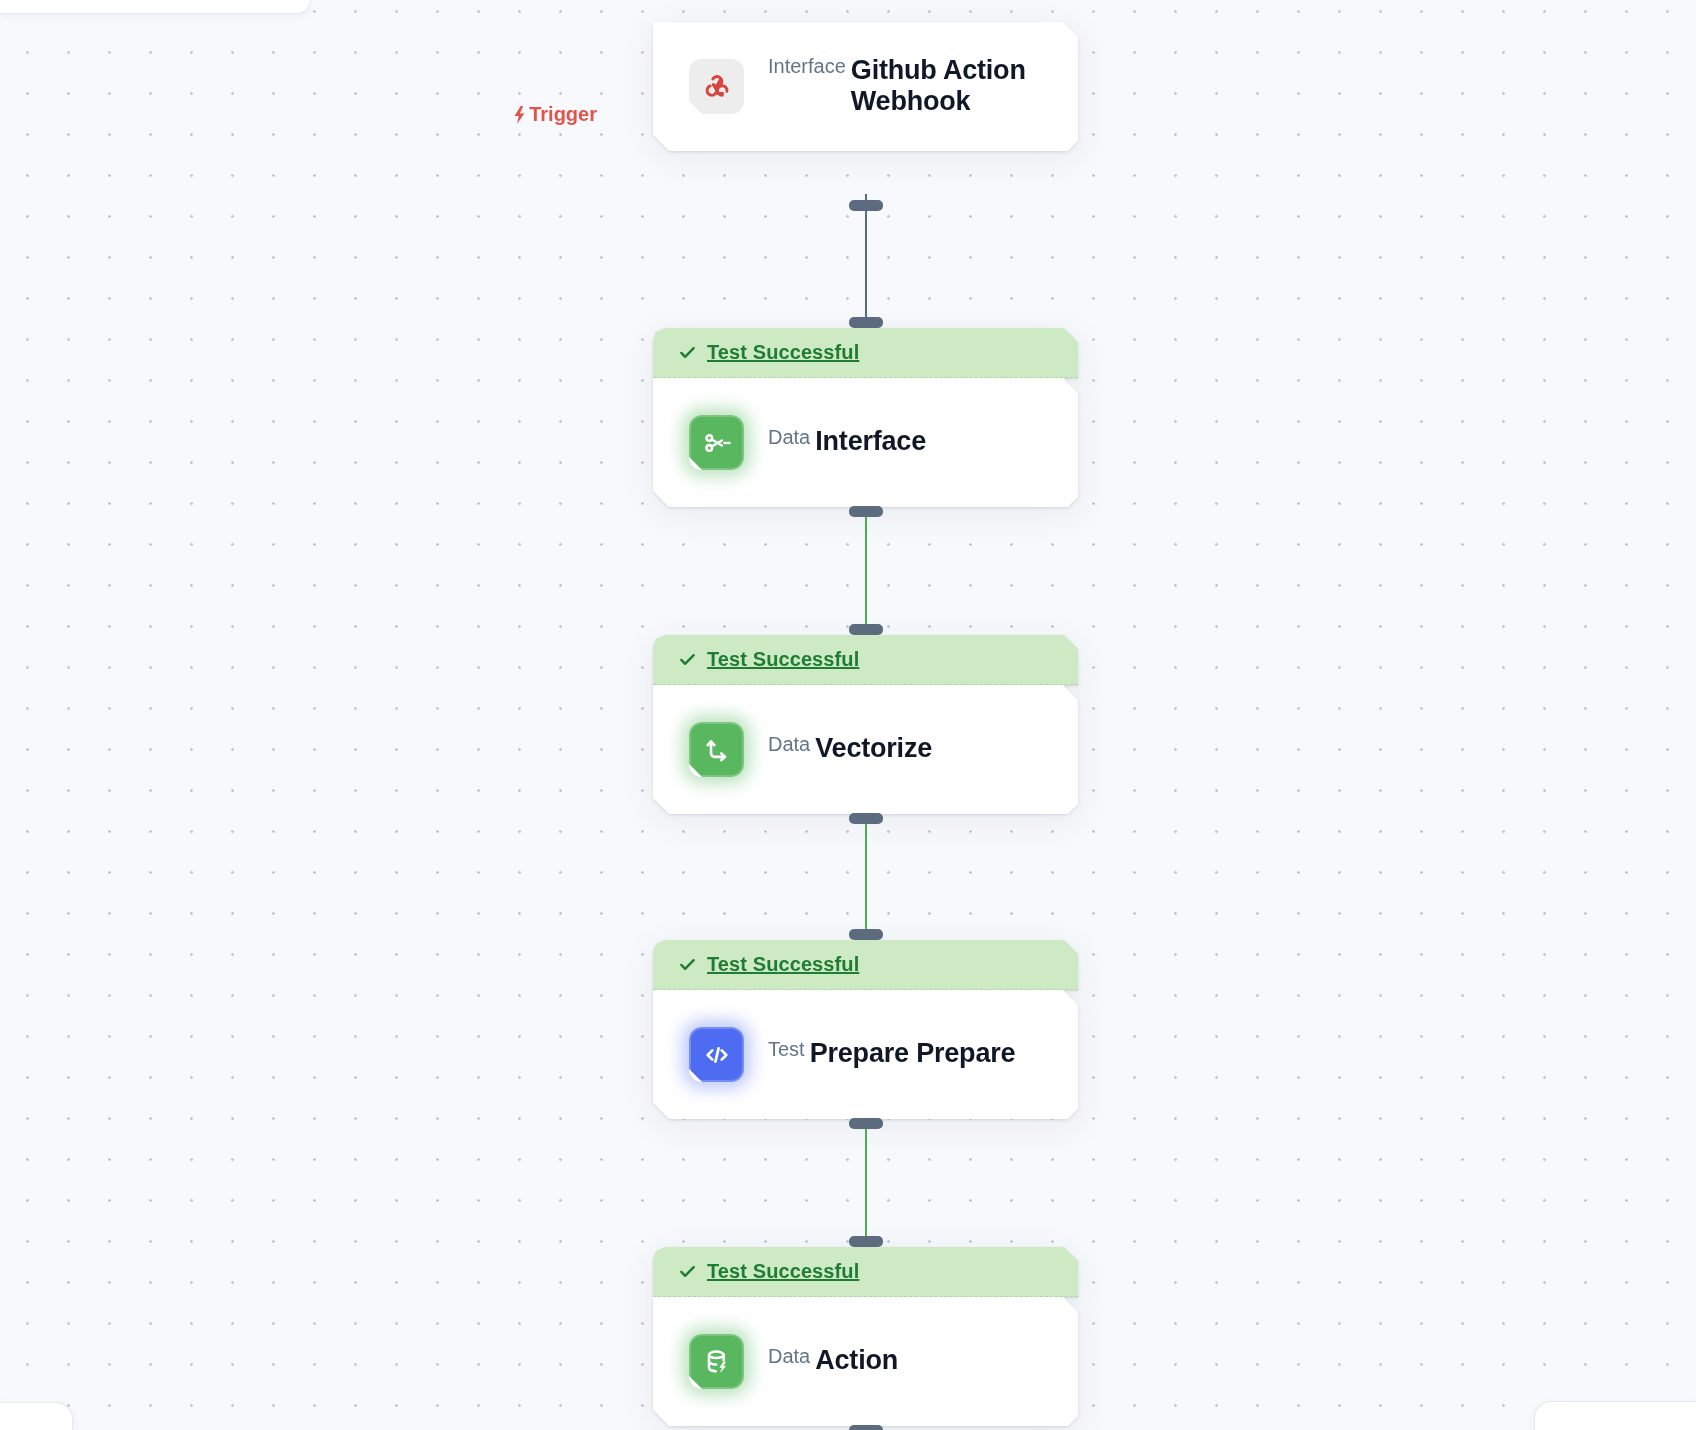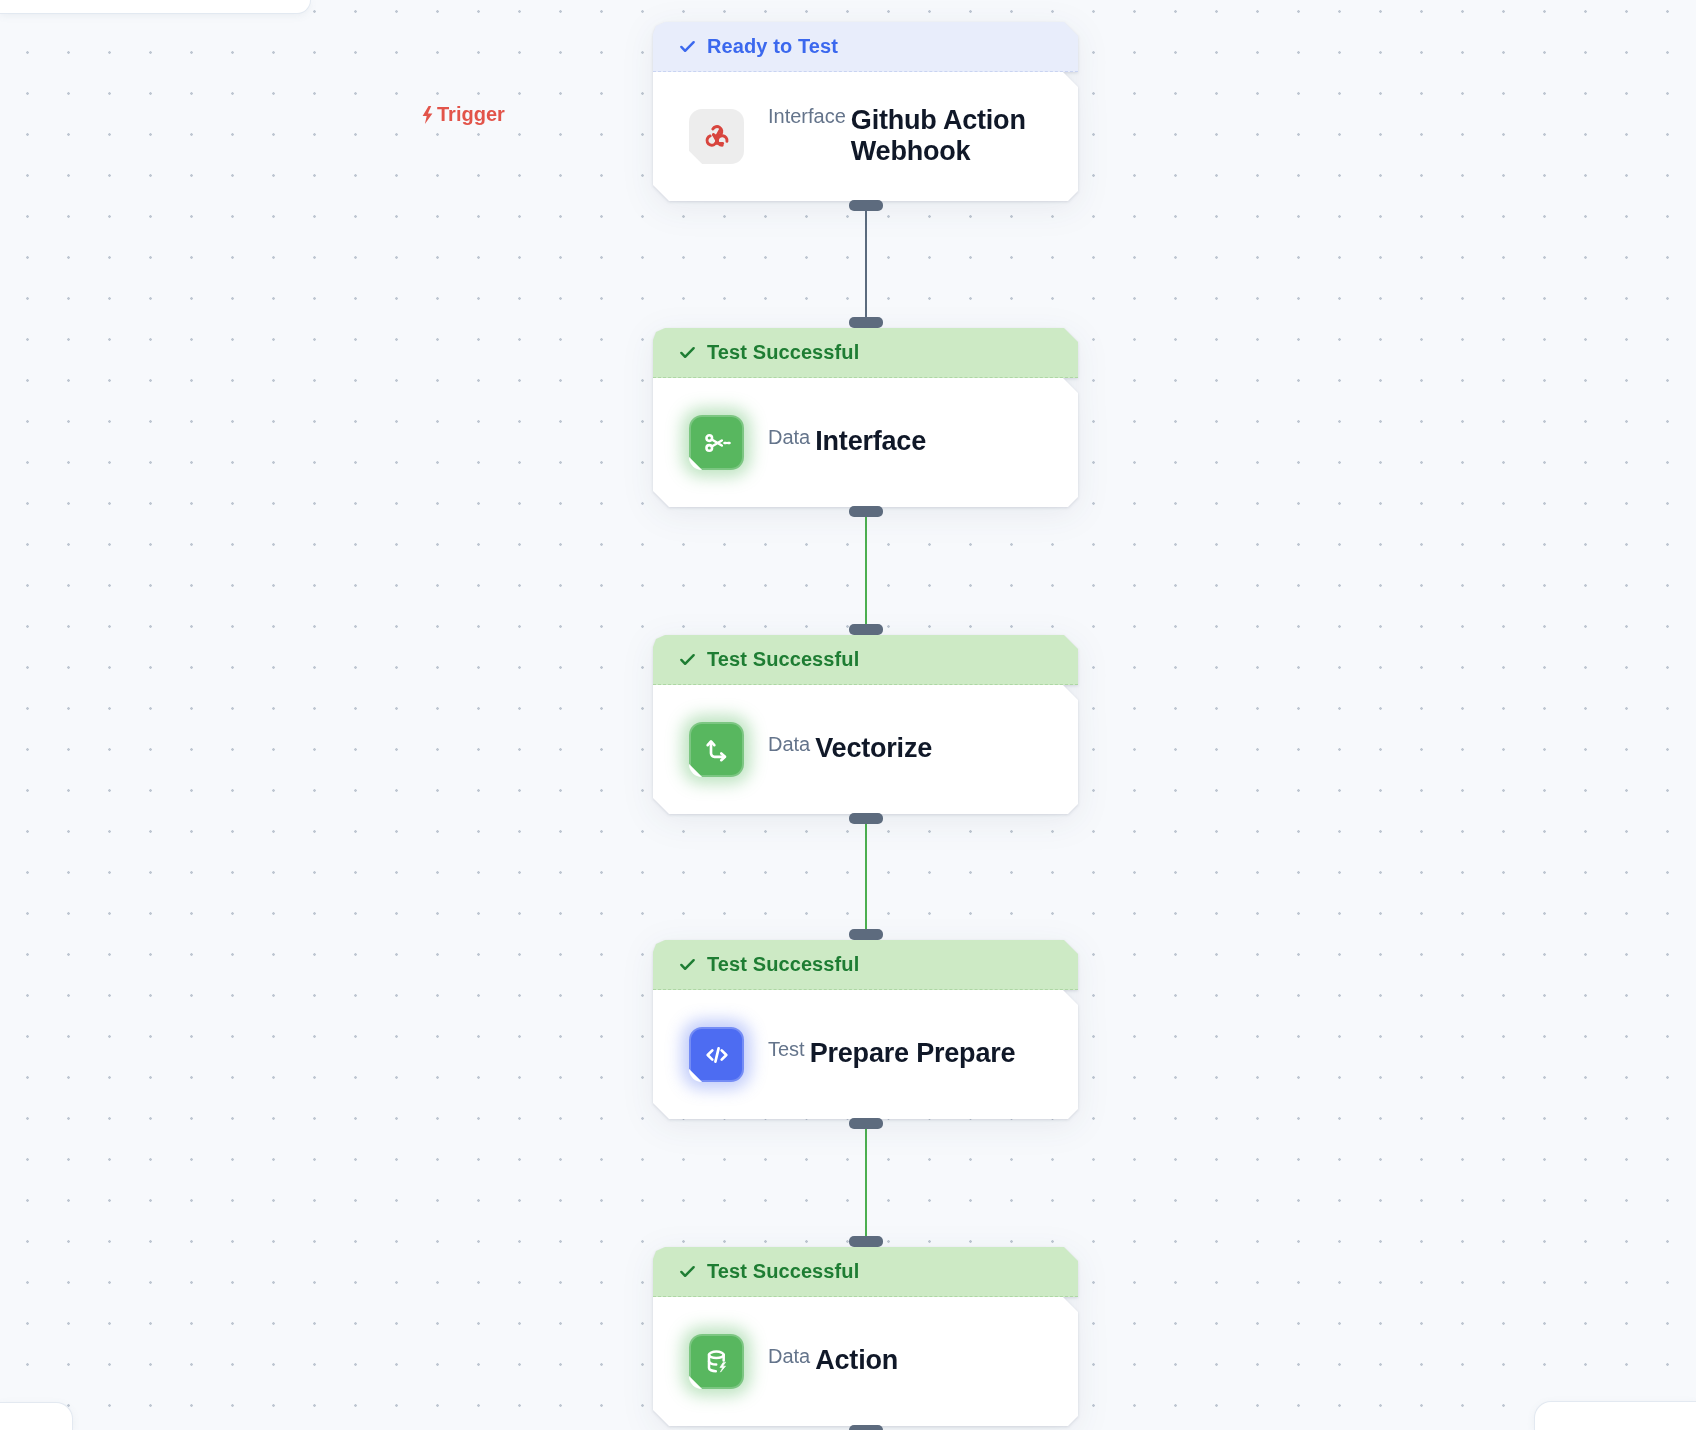--- a/index.html
+++ b/index.html
@@ -23,21 +23,21 @@
   .node{
     position:absolute;left:653px;width:425px;height:180px;z-index:3;
     filter:drop-shadow(0 1px 1.5px rgba(25,39,70,.13)) drop-shadow(0 7px 16px rgba(25,39,70,.07));
   }
   .node-header{
     height:50px;box-sizing:border-box;display:flex;align-items:center;gap:10px;
     padding-left:25px;font-size:20px;font-weight:bold;letter-spacing:.1px;
     clip-path:polygon(0 12px,3px 4px,12px 0,calc(100% - 14px) 0,100% 14px,100% 100%,0 100%);
   }
   .state-ready .node-header{background:var(--ready-header-bg);color:var(--ready-header-text);border-bottom:1px dashed #c9d4f2;}
-  .state-success .node-header{background:var(--success-header-bg);color:var(--success-header-text);border-bottom:1px dashed #aed7a4;}
+  .state-success .node-header{background:var(--success-header-bg);color:var(--success-header-text);border-bottom:1px dashed #aed7a4;text-decoration:underline;}
   .check{display:flex;align-items:center;}
   .node-body{
     height:129px;background:#ffffff;display:flex;align-items:center;gap:24px;padding-left:36px;box-sizing:border-box;
     clip-path:polygon(0 0,calc(100% - 15px) 0,100% 15px,100% calc(100% - 10px),calc(100% - 10px) 100%,16px 100%,0 calc(100% - 16px));
   }
   .node-texts{display:flex;flex-direction:row;gap:5px;margin-top:-2px;}
   .category{font-size:20px;color:#64748b;}
   .title{font-size:27px;font-weight:bold;color:#101828;letter-spacing:-.2px;}
   
   .tile{width:55px;height:55px;border-radius:13px;display:flex;align-items:center;justify-content:center;flex:0 0 auto;}
@@ -52,21 +52,21 @@
     box-shadow:0 0 16px 7px rgba(77,108,242,.35), inset 0 0 0 2px rgba(255,255,255,.22);
   }
   
   .conn-line{position:absolute;width:2.6px;z-index:1;}
   .conn-gray{background:var(--connector-gray);}
   .conn-green{background:var(--connector-green);}
   .port{position:absolute;left:849px;width:34px;height:11px;border-radius:5px;background:#5d6b7e;z-index:4;}
   
   .trigger{
     position:absolute;top:103px;left:420px;width:177px;z-index:4;
-    display:flex;align-items:center;gap:2px;
+    display:flex;align-items:center;justify-content:flex-end;gap:2px;
     color:var(--trigger-red);font-size:20px;font-weight:bold;
   }
   .trigger svg{display:block;}
   
   .panel-edge{position:absolute;background:#fff;z-index:5;box-shadow:0 0 0 1px rgba(226,232,240,.95), 0 2px 8px rgba(100,116,139,.10);}
   #edge-top-left{left:0;top:0;width:310px;height:13px;border-radius:0 0 16px 0;}
   #edge-bottom-left{left:0;top:1403px;width:72px;height:27px;border-radius:0 16px 0 0;}
   #edge-bottom-right{left:1535px;top:1402px;width:161px;height:28px;border-radius:16px 0 0 0;}
 </style>
 </head>
@@ -76,28 +76,20 @@
 
   <div class="trigger">
     <svg width="15" height="20" viewBox="0 0 15 20">
       <path d="M8.6 1 2.6 11h4.1L4.9 19l7.5-10.6H7.9L11.2 1z" fill="#e2544a"></path>
     </svg>
     <span>Trigger</span>
   </div>
 
   <div id="nodes-layer">
       <div class="node state-ready" style="top: 22px;">
-    <div class="node-header">
-      <span class="check">
-        <svg width="19" height="19" viewBox="0 0 20 20" fill="none" stroke="currentColor" stroke-width="2.6" stroke-linecap="round" stroke-linejoin="round">
-              <path d="M3.5 10.5l4 4L16.5 5.5"></path>
-            </svg>
-      </span>
-      <span class="status-text">Ready to Test</span>
-    </div>
     <div class="node-body">
       <div class="tile tile-gray">
             <svg viewBox="0 0 24 24" fill="none" stroke="#d8453e" stroke-width="2.2" stroke-linecap="round">
               <path d="M8.88 6 A3.6 3.6 0 1 1 9.69 10.56"></path>
               <path d="M11.22 12.8 A3.6 3.6 0 1 1 6.87 11.22"></path>
               <path d="M15.9 18.2 A3.6 3.6 0 1 1 19.45 15.23"></path>
               <path d="M9.3 10.2 12.1 15.1"></path>
               <path d="M14.6 6.3 12 11"></path>
               <path d="M11 16.8 16.2 16.8"></path>
             </svg>

